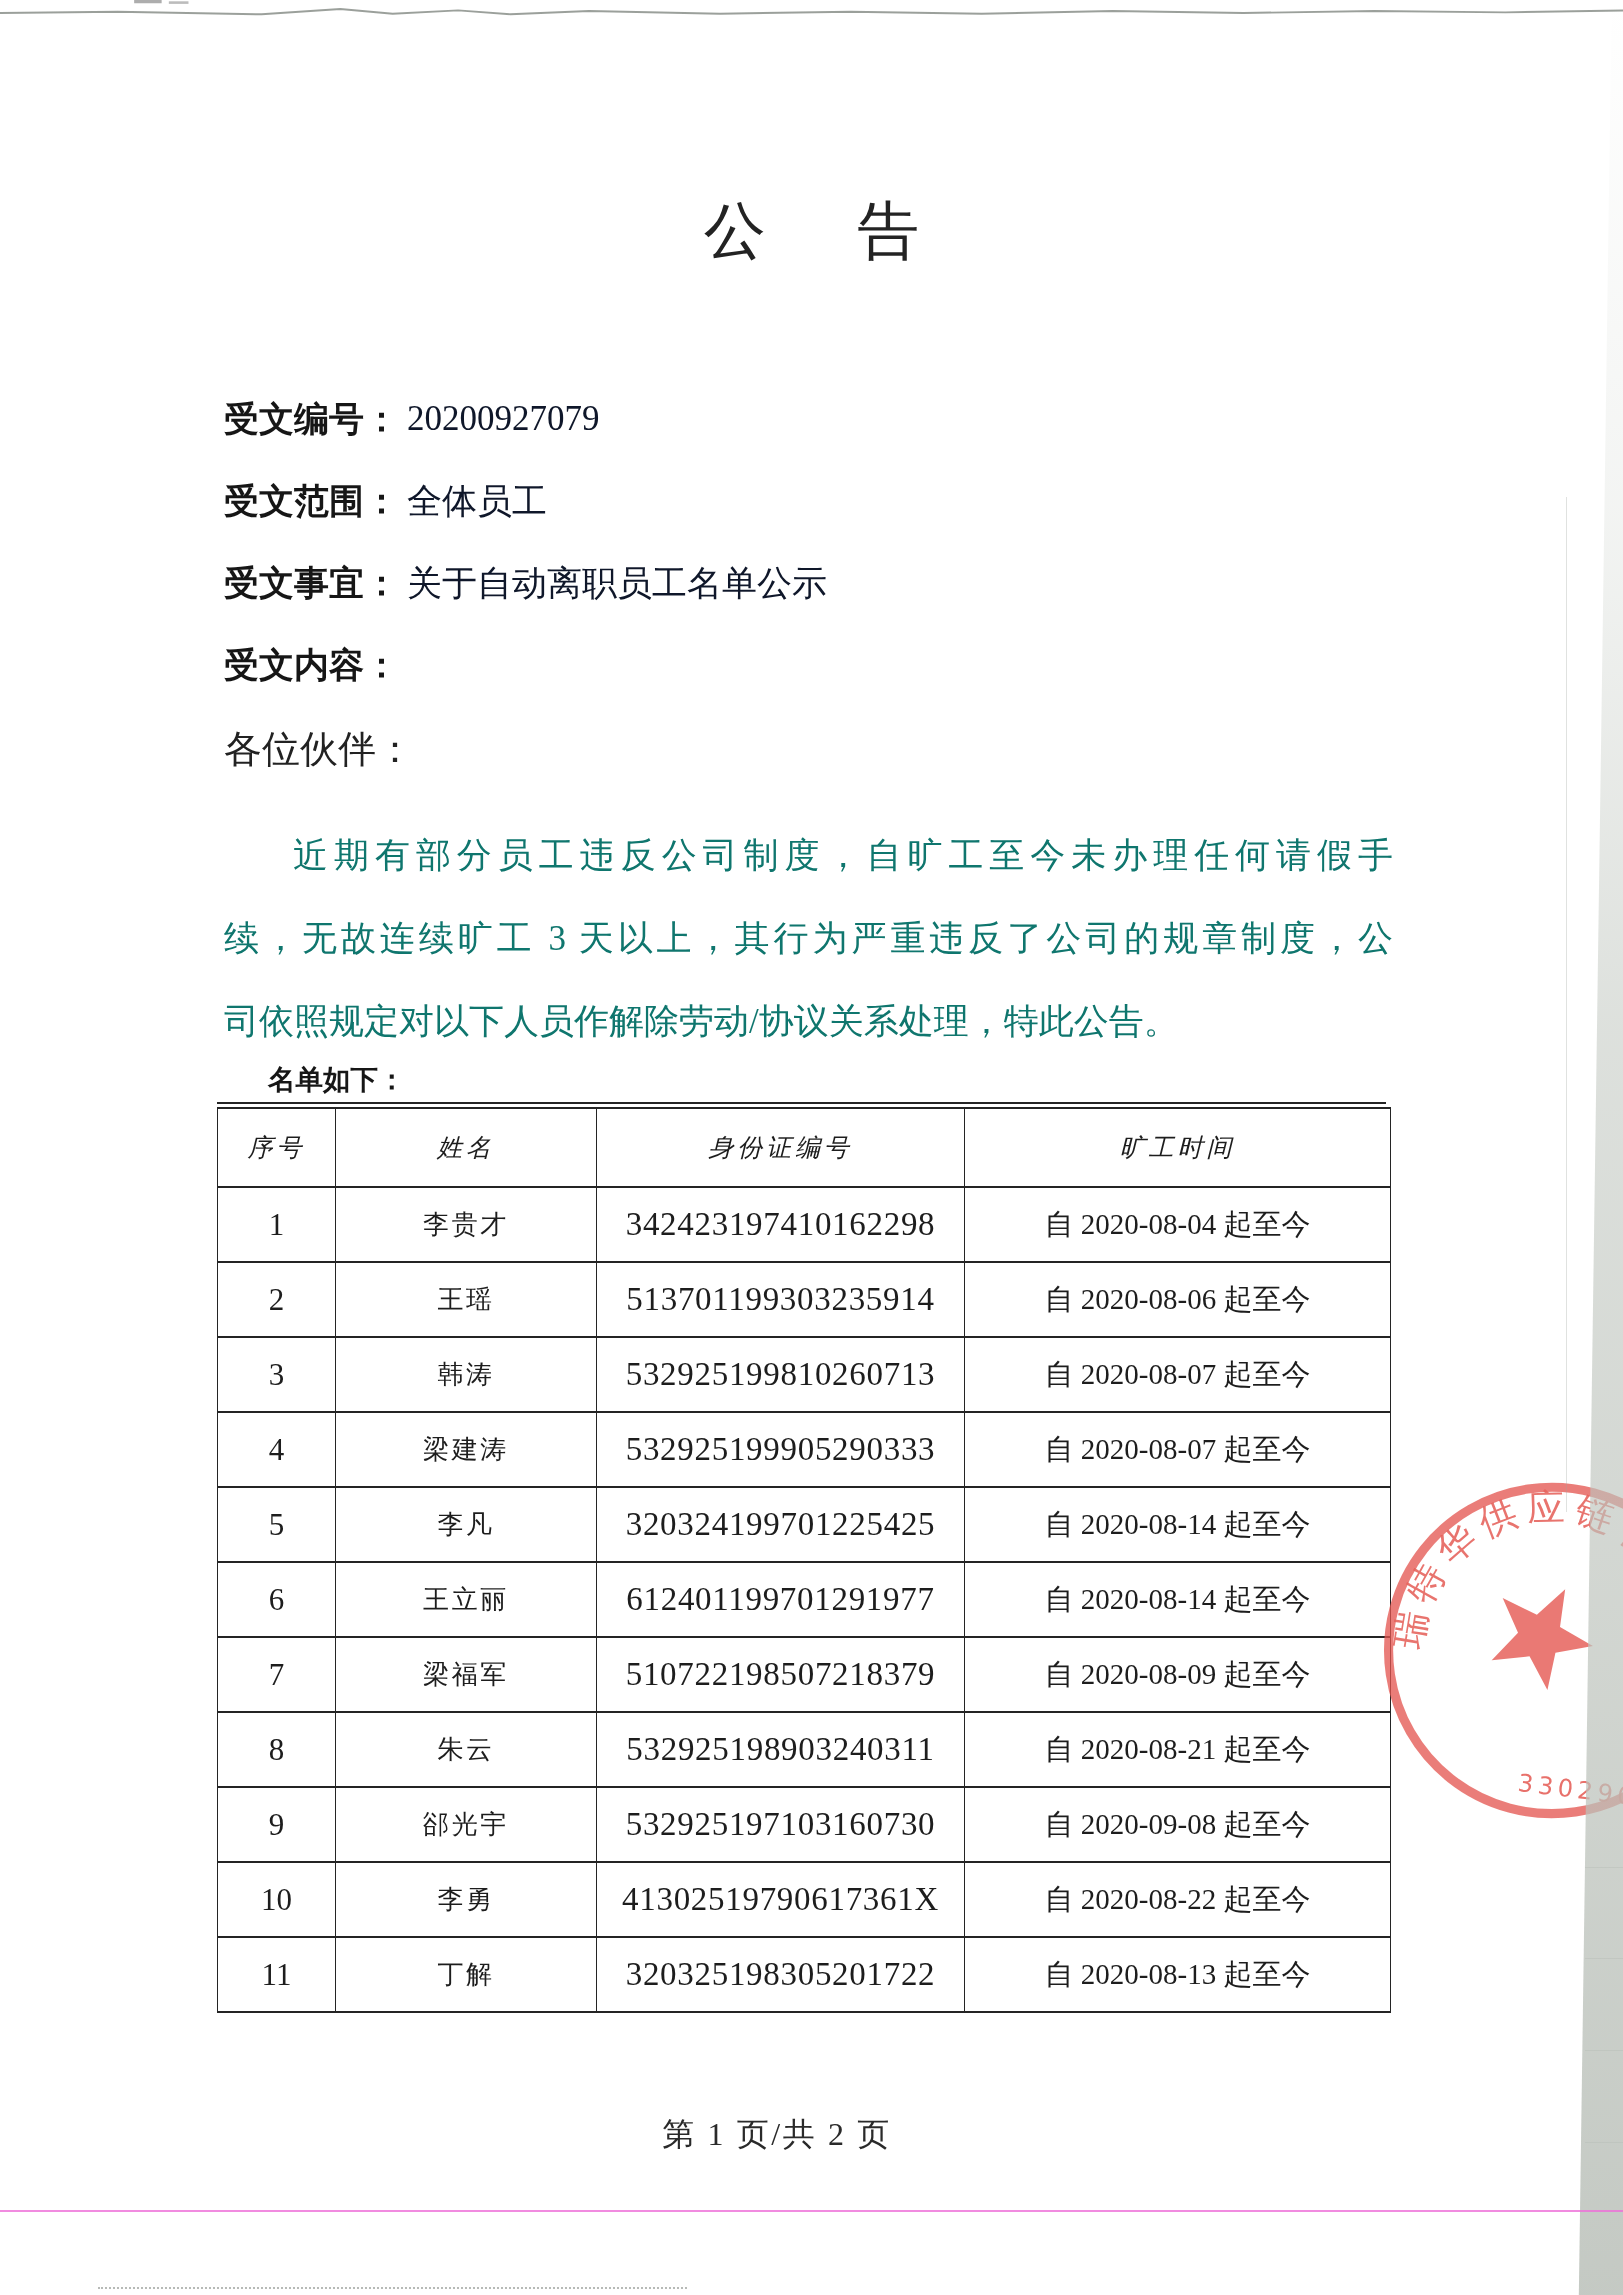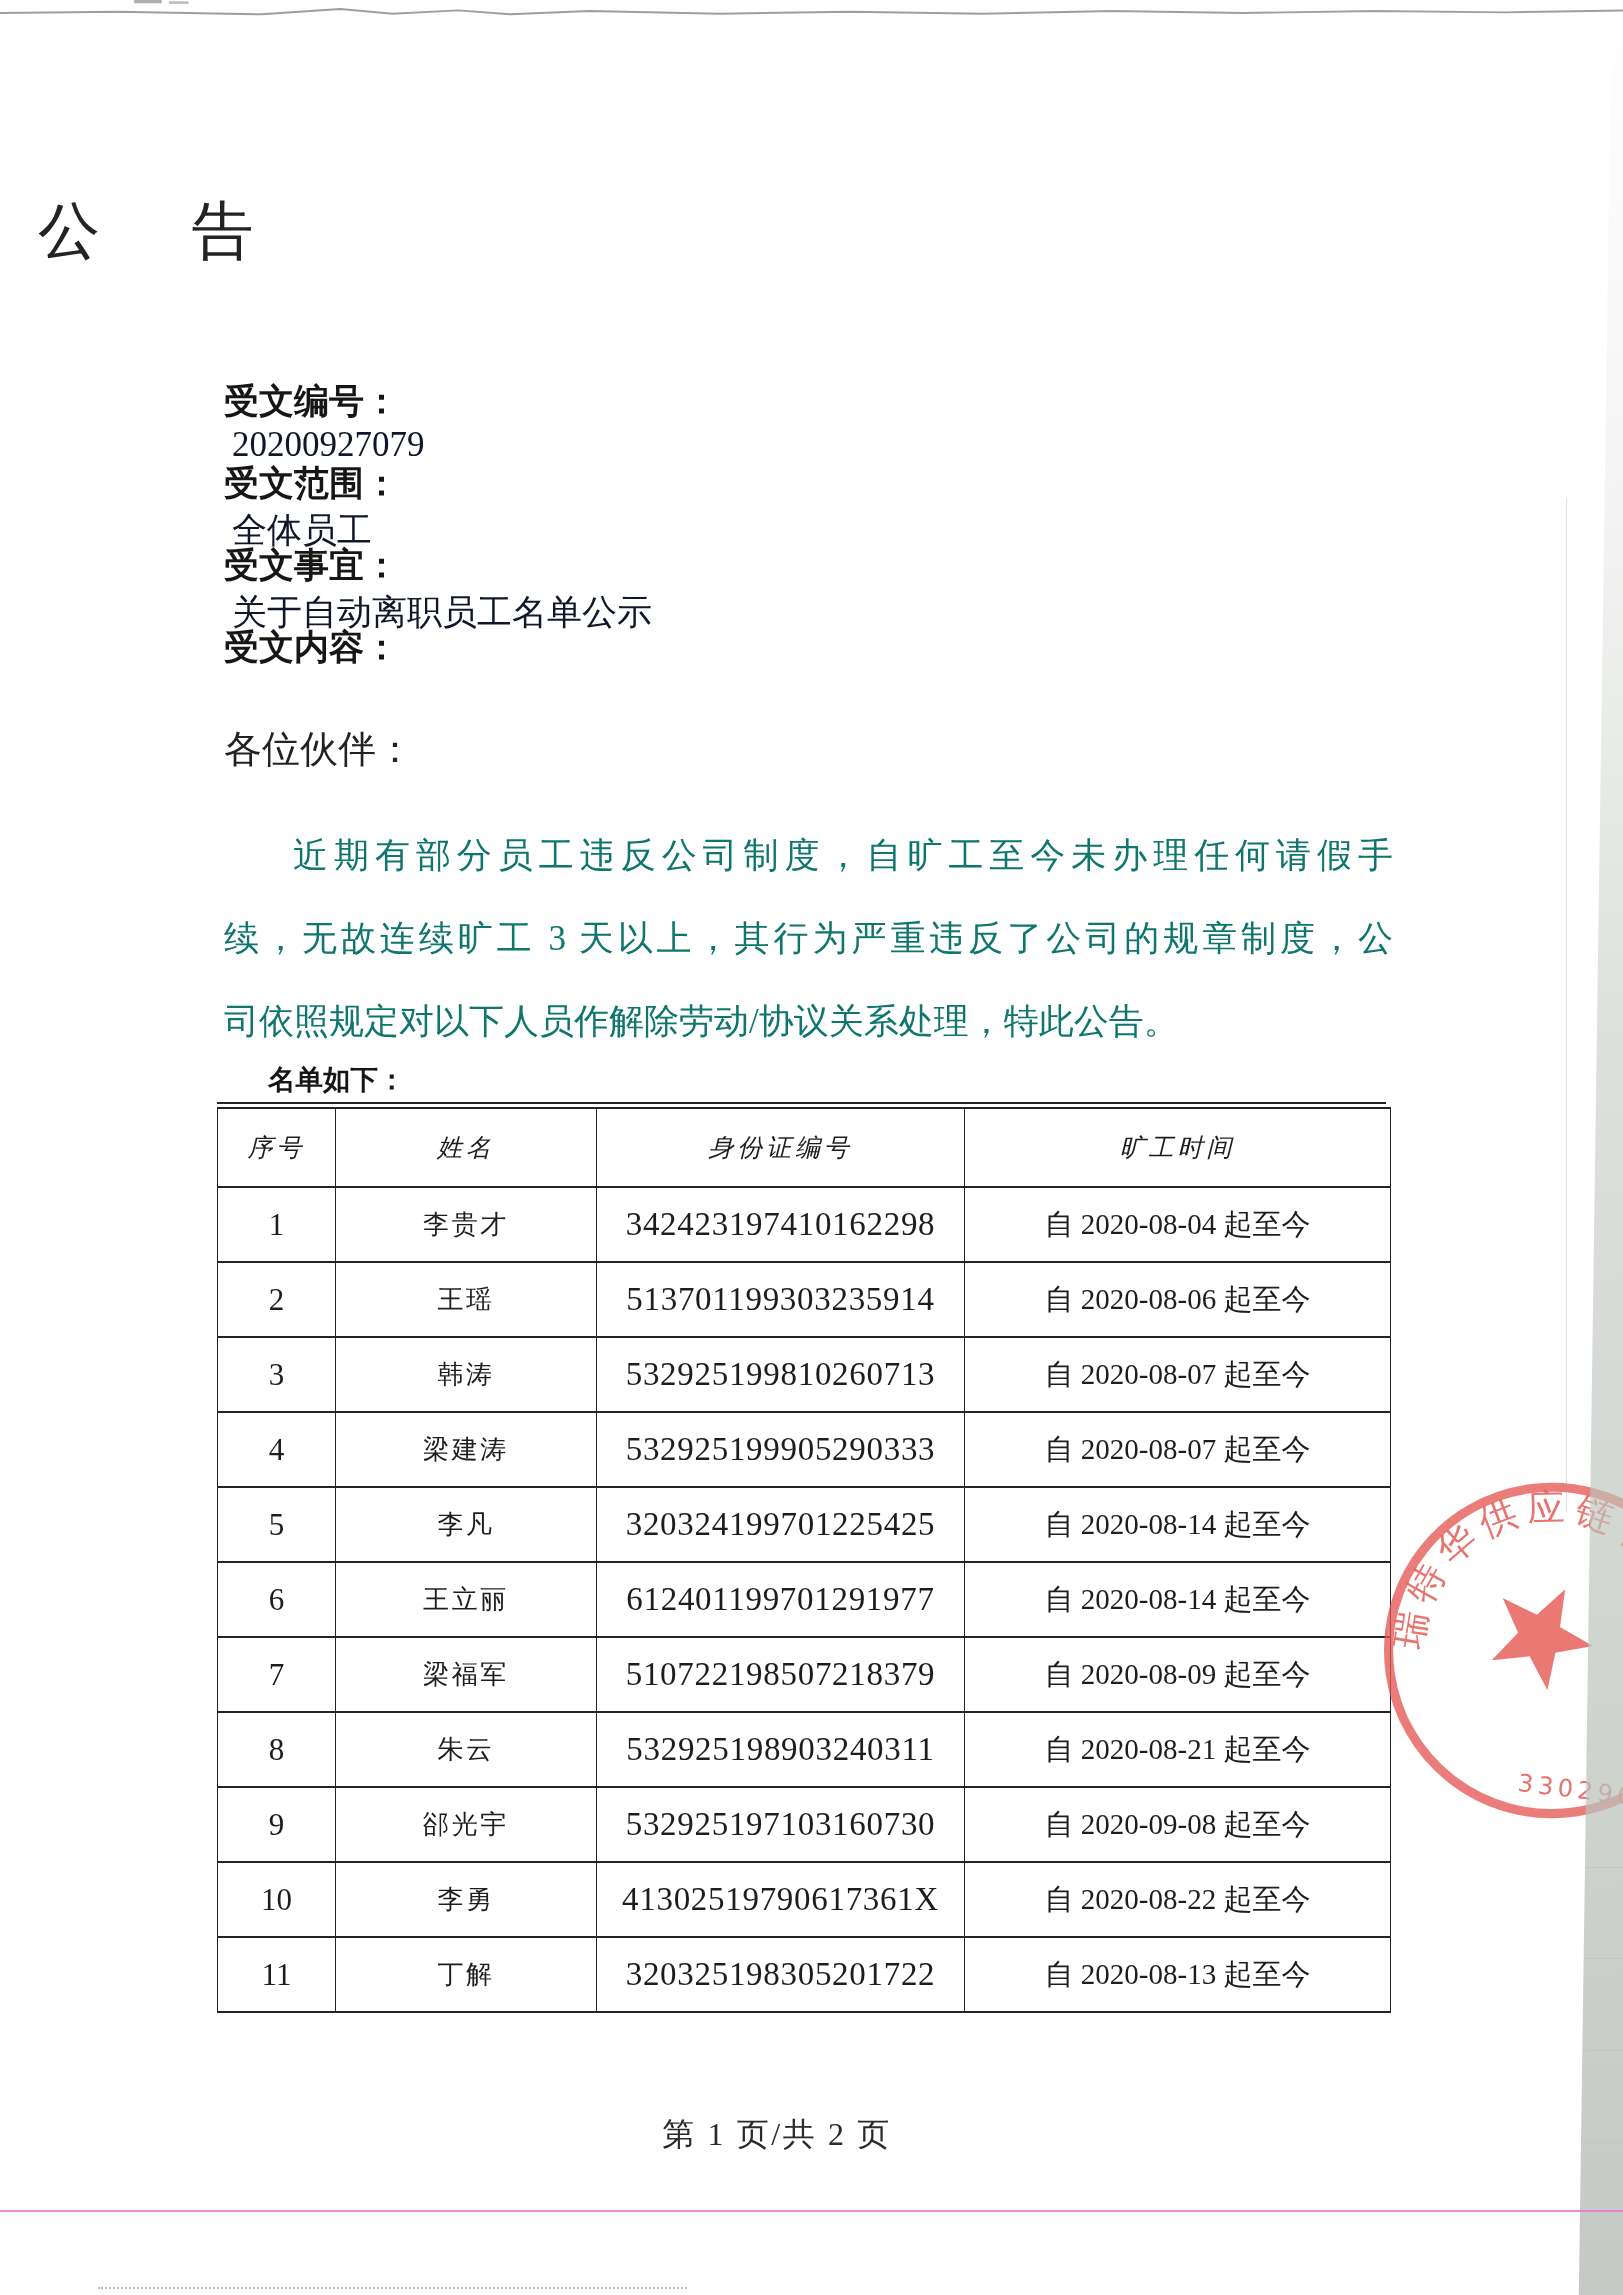--- a/index.html
+++ b/index.html
@@ -23,25 +23,25 @@
     clip-path:polygon(76% 0%, 100% 0%, 100% 100%, 6% 100%);
   }
   .edge-line{position:absolute;left:1566px;top:497px;width:1.3px;height:1015px;background:rgba(160,166,159,0.32);z-index:4;}
   .edge-tick{position:absolute;width:38px;height:1.3px;background:rgba(150,156,149,0.38);z-index:4;}
   .pink-line{position:absolute;left:0;top:2210px;width:1623px;height:2px;background:rgba(238,110,216,0.8);z-index:6;}
   .bottom-dots{position:absolute;left:98px;top:2287px;width:589px;height:0;border-top:2px dotted rgba(112,117,111,0.5);z-index:6;}
 
   
   .doc-title{
     position:absolute;left:0;top:189px;width:1623px;
-    font-size:62px;letter-spacing:38px;text-indent:38px;
+    text-align:center;font-size:62px;letter-spacing:38px;text-indent:38px;
     color:#232323;white-space:nowrap;
   }
   .meta-list{position:absolute;left:224px;top:378px;}
-  .meta-line{height:82px;display:flex;font-size:35px;white-space:nowrap;flex-direction:column;}
+  .meta-line{height:82px;display:flex;align-items:center;font-size:35px;white-space:nowrap;}
   .meta-line .label{font-weight:bold;color:#161616;}
   .meta-line .value{margin-left:8px;color:#0f172a;}
   .salutation{position:absolute;left:224px;top:724px;font-size:38px;color:#222;white-space:nowrap;}
   .body-paragraph{position:absolute;left:224px;top:814px;width:1169px;}
   .body-line{
     height:83px;line-height:83px;font-size:35px;color:#0f766e;
     text-align:justify;text-align-last:justify;overflow:visible;white-space:nowrap;
   }
   .body-line.first{text-indent:69px;}
   .body-line.last{text-align-last:left;}

